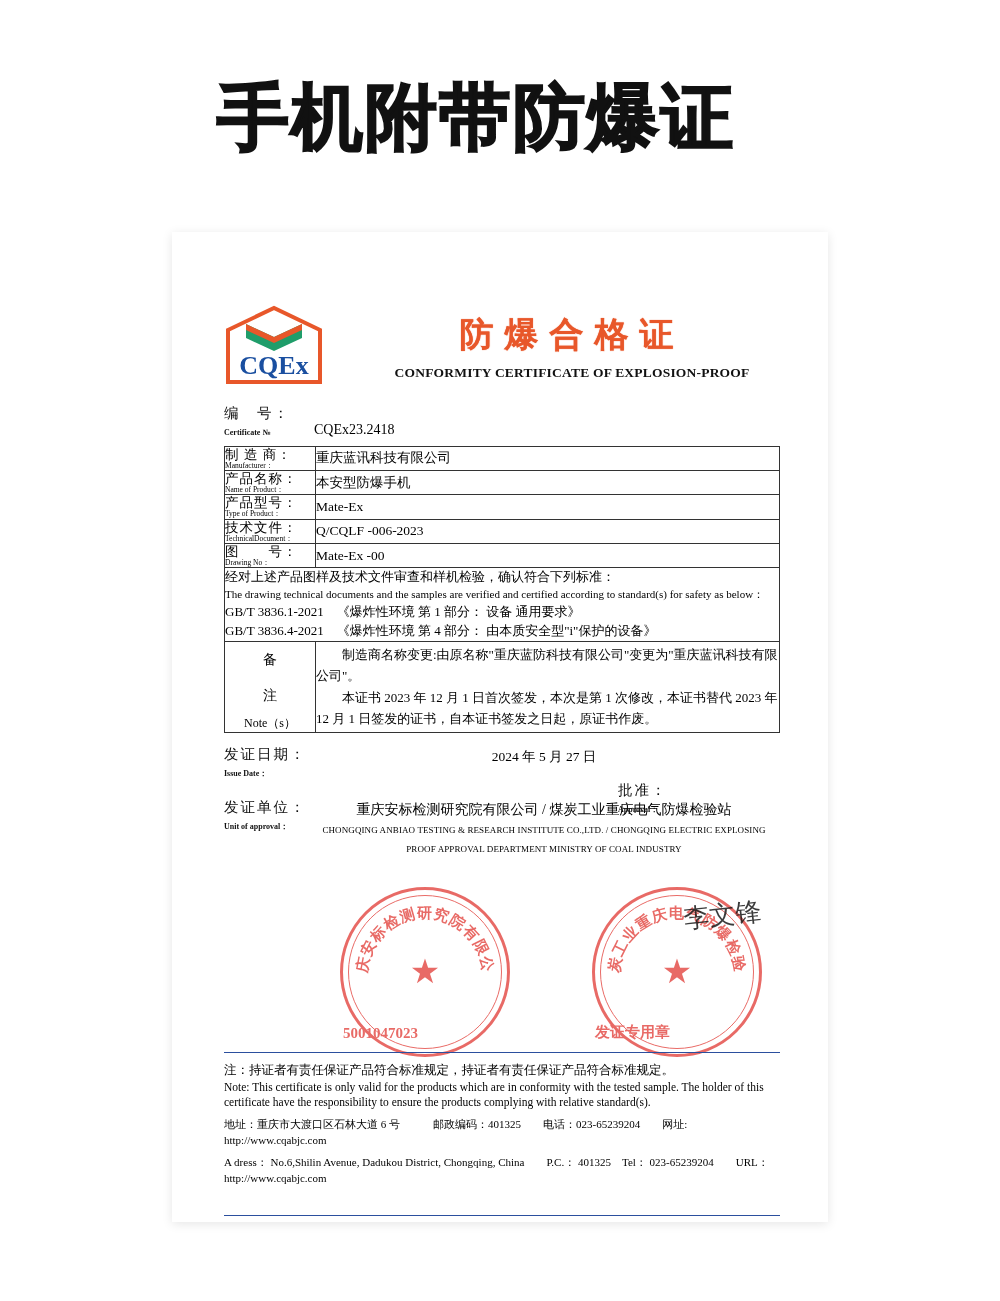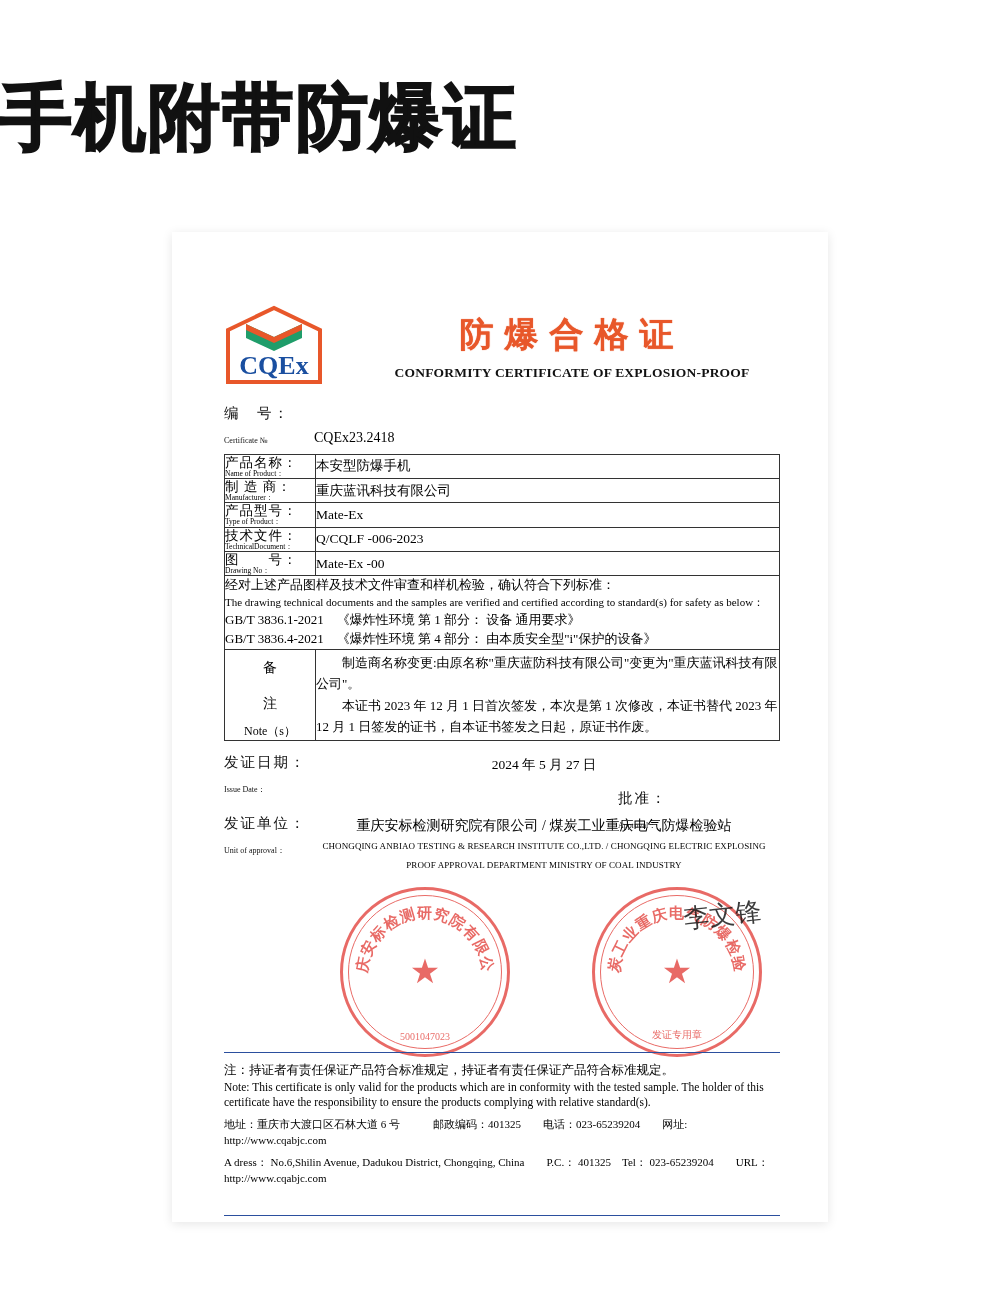--- a/index.html
+++ b/index.html
@@ -12,20 +12,21 @@
     height: 1301px;
     position: relative;
     font-family: "Liberation Serif", serif;
     overflow: hidden;
   }
   .page-heading {
     position: absolute;
     top: 70px;
     left: 0;
     width: 952px;
+    text-align: center;
     font-family: "Liberation Sans", sans-serif;
     font-weight: bold;
     font-size: 72px;
     letter-spacing: 2px;
     color: #111111;
     -webkit-text-stroke: 2px #111;
   }
   .certificate {
     position: absolute;
     left: 172px;
@@ -93,21 +94,22 @@
   .lbl .cn {
     display: block;
     font-size: 14.5px;
     color: #111;
     letter-spacing: 2px;
   }
   .lbl .en {
     display: block;
     font-size: 8px;
     color: #111;
-    margin-top: 16px;
+    margin-top: 8px;
+    font-weight: bold;
   }
   .cert-no-val {
     font-size: 14px;
     margin-left: 12px;
     padding-top: 1px;
   }
 
   
   table.fields {
     border-collapse: collapse;
@@ -243,24 +245,23 @@
     inset: 0;
     color: #e0322c;
     font-size: 11px;
     font-weight: bold;
   }
   .stamp .btm-text {
     position: absolute;
     left: 0;
     right: 0;
     bottom: 12px;
-    text-align: center;
     color: #e0322c;
-    font-size: 10px;
-    font-weight: normal;
+    font-size: 15px;
+    font-weight: bold;
   }
   #stamp-left {
     left: 168px;
     top: 655px;
     width: 164px;
     height: 164px;
   }
   #stamp-right {
     left: 420px;
     top: 655px;
@@ -337,31 +338,31 @@
         <span class="cn">编　号：</span>
         <span class="en">Certificate №</span>
       </span>
       <span class="cert-no-val">CQEx23.2418</span>
     </div>
 
     <table class="fields">
       <tbody>
           <tr>
         <td class="k">
+          <span class="cn">制 造 商：</span>
+          <span class="en">Manufacturer：</span>
+        </td>
+        <td class="v">重庆蓝讯科技有限公司</td>
+      </tr>
+      <tr>
+        <td class="k">
           <span class="cn">产品名称：</span>
           <span class="en">Name of Product：</span>
         </td>
         <td class="v">本安型防爆手机</td>
-      </tr>
-      <tr>
-        <td class="k">
-          <span class="cn">制 造 商：</span>
-          <span class="en">Manufacturer：</span>
-        </td>
-        <td class="v">重庆蓝讯科技有限公司</td>
       </tr>
       <tr>
         <td class="k">
           <span class="cn">产品型号：</span>
           <span class="en">Type of Product：</span>
         </td>
         <td class="v">Mate-Ex</td>
       </tr>
       <tr>
         <td class="k">

